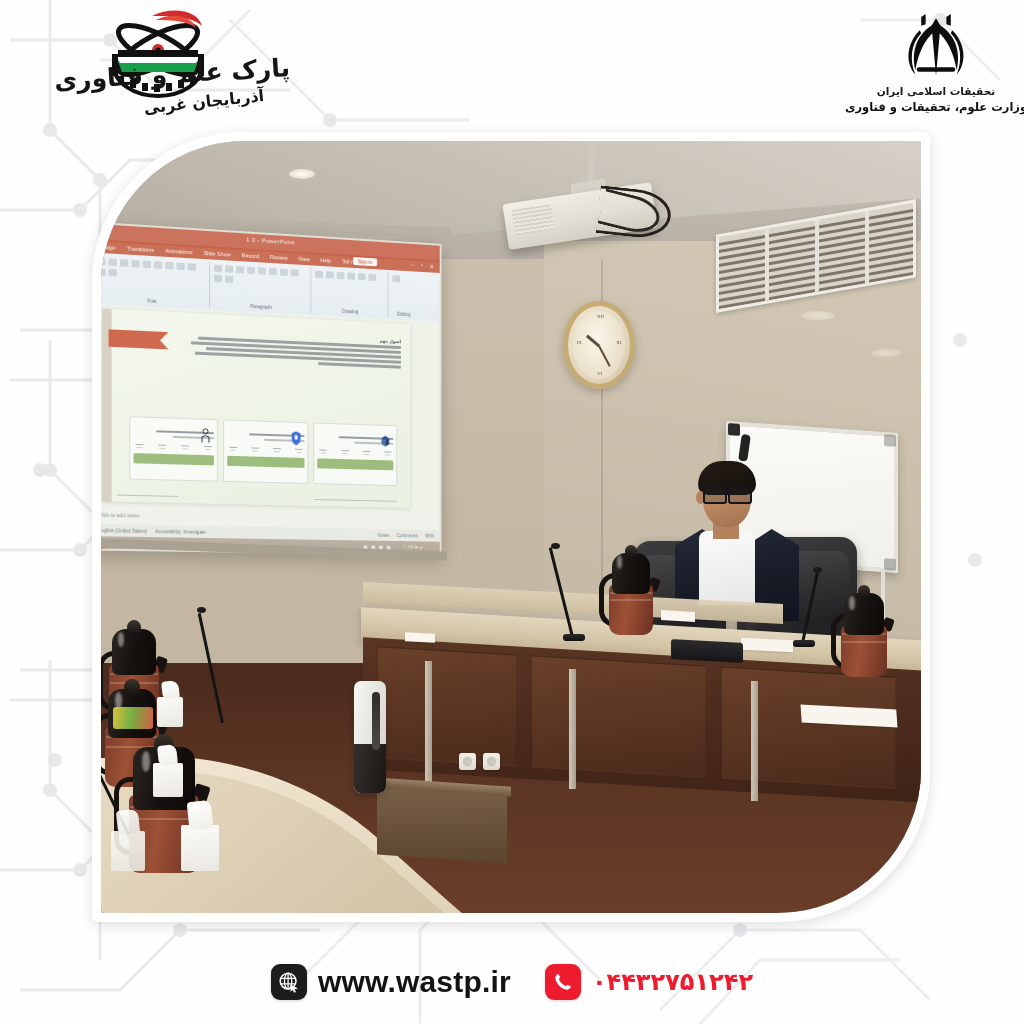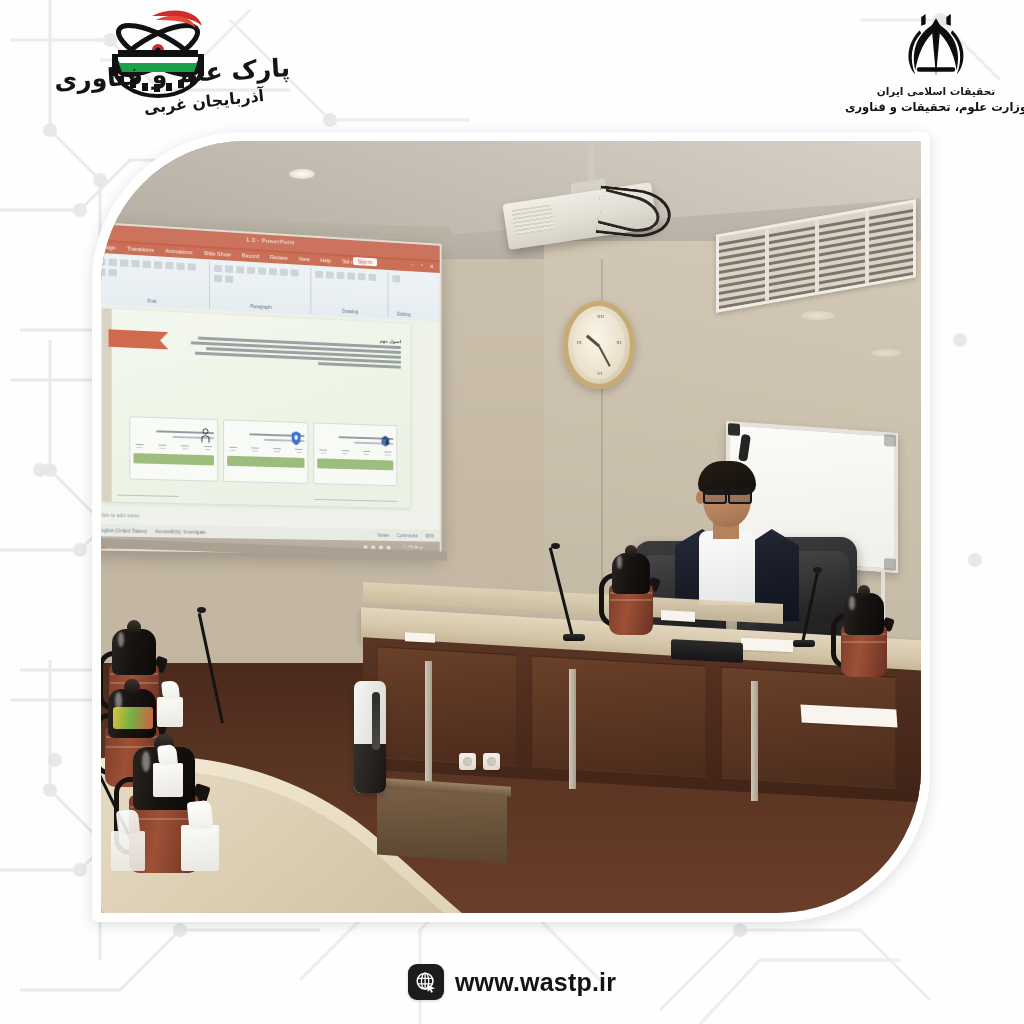--- a/index.html
+++ b/index.html
@@ -282,21 +282,21 @@
 
   
   .footer{position:absolute;left:0;bottom:24px;width:100%;z-index:7;
     display:flex;align-items:center;justify-content:center;gap:34px;}
   .f-item{display:flex;align-items:center;gap:11px;}
   .f-icon{width:36px;height:36px;border-radius:9px;display:flex;align-items:center;justify-content:center;
     box-shadow:0 1px 3px rgba(0,0,0,.18);}
   .ic-web{background:#1c1c1c;}
   .ic-eitaa{background:#1fa83c;}
   .ic-phone{background:#ee1b2e;}
-  .f-text{font-size:25px;font-weight:700;letter-spacing:.2px;}
+  .f-text{font-size:30px;font-weight:700;letter-spacing:.2px;}
   .t-web{color:#131313;}
   .t-eitaa{color:#1fa83c;}
   .t-phone{color:#ee1b2e;font-family:"DejaVu Sans",sans-serif;direction:ltr;font-size:24px;}
 </style>
 </head>
 <body>
 
 <div class="stage">
 
   <div class="circuit">
@@ -817,16 +817,24 @@
           <circle cx="11" cy="11" r="8.6" fill="none" stroke="#fff" stroke-width="1.7"></circle>
           <ellipse cx="11" cy="11" rx="4" ry="8.6" fill="none" stroke="#fff" stroke-width="1.4"></ellipse>
           <path d="M2.6 8 H19.4 M2.6 14 H19.4 M11 2.4 V19.6" stroke="#fff" stroke-width="1.4"></path>
           <path d="M14 15 L22 19 L18 20 L19.6 23 L17.6 23.8 L16.2 20.8 L13.6 22.6 Z" fill="#fff"></path>
         </svg>
       </div>
       <div class="f-text t-web">www.wastp.ir</div>
     </div>
 
 
+    <div class="f-item">
+      <div class="f-icon ic-phone">
+        <svg width="20" height="20" viewBox="0 0 24 24">
+          <path d="M6.5 2.5 C 4.5 3.2 2.6 5 2.8 7.2 C 3.4 13.8 10.2 20.6 16.8 21.2 C 19 21.4 20.8 19.5 21.5 17.5 L 17.4 15.2 C 16.4 16.2 15.6 17.3 14.4 16.6 C 11.6 15.1 8.9 12.4 7.4 9.6 C 6.7 8.4 7.8 7.6 8.8 6.6 Z" fill="#fff"></path>
+        </svg>
+      </div>
+      <div class="f-text t-phone">۰۴۴۳۲۷۵۱۲۴۲</div>
+    </div>
 
   </div>
 
 </div>
 
 </body></html>

